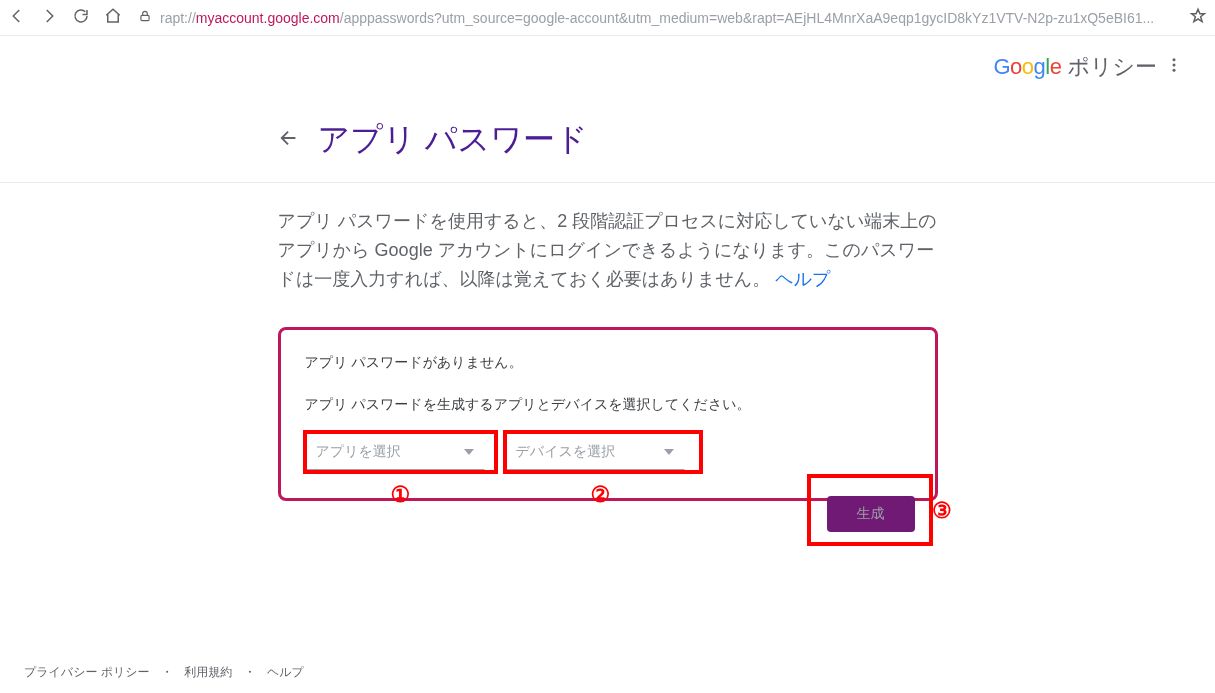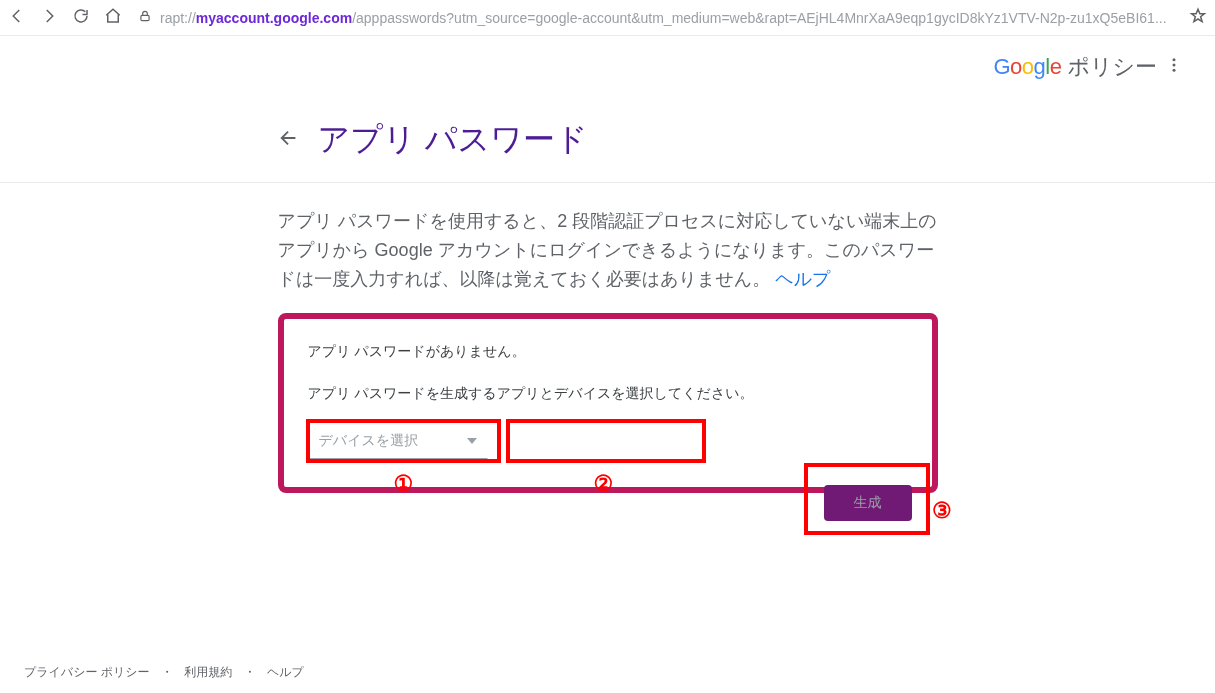--- a/index.html
+++ b/index.html
@@ -4,21 +4,21 @@
   <style>
     * { box-sizing: border-box; margin: 0; padding: 0; }
     body { font-family: 'Helvetica Neue', Arial, sans-serif; background: #fff; color: #202124; width: 1215px; height: 693px; position: relative; overflow: hidden; }
 
     
     .browser-bar { height: 36px; display: flex; align-items: center; padding: 0 8px; gap: 10px; border-bottom: 1px solid #e8eaed; }
     .nav-icons { display: flex; gap: 14px; align-items: center; }
     .nav-icon svg { width: 18px; height: 18px; fill: none; stroke: #5f6368; stroke-width: 2; }
     .lock svg { width: 14px; height: 14px; stroke: #5f6368; fill: none; stroke-width: 2; }
     .url-bar { flex: 1; display: flex; align-items: center; gap: 8px; font-size: 14px; color: #202124; padding-left: 6px; }
-    .url-host { color: #6d28d9; font-weight: bold; }
+    .url-host { color: #be185d; }
     .url-path { color: #9aa0a6; }
     .url-prefix { color: #9aa0a6; }
     .star svg { width: 18px; height: 18px; fill: none; stroke: #5f6368; stroke-width: 2; }
 
     
     .page-header { display: flex; align-items: center; justify-content: flex-end; padding: 12px 24px; }
     .logo-wrap { display: flex; align-items: baseline; gap: 4px; }
     .google-logo { font-size: 22px; font-weight: 500; letter-spacing: -0.5px; }
     .g-b { color:#4285F4; } .g-r { color:#EA4335; } .g-y { color:#FBBC05; } .g-g { color:#34A853; }
     .logo-sub { font-size: 22px; color: #5f6368; font-weight: 400; margin-left: 2px; }
@@ -30,21 +30,21 @@
     .back-arrow svg { width: 22px; height: 22px; stroke: #5f6368; fill: none; stroke-width: 2; }
     .page-title { font-size: 32px; color: #4c1d95; font-weight: 400; text-align: center; }
 
     .divider { height: 1px; background: #e8eaed; margin-top: 20px; }
 
     
     .content { max-width: 660px; margin: 24px auto 0; }
     .desc { font-size: 18px; color: #5f6368; line-height: 1.6; }
     .desc a { color: #1a73e8; text-decoration: none; }
 
-    .card { border: 6px solid #be185d; border-radius: 8px; margin-top: 20px; padding: 24px 24px 28px; position: relative; }
+    .card { border: 3px solid #be185d; border-radius: 8px; margin-top: 34px; padding: 24px 24px 28px; position: relative; }
     .card-line1 { font-size: 14px; color: #3c4043; }
     .card-line2 { font-size: 14px; color: #3c4043; margin-top: 24px; }
 
     .selectors { display: flex; gap: 20px; margin-top: 20px; }
     .select-box { position: relative; }
     .select { width: 180px; height: 36px; border: 1px solid #fff0; display: flex; align-items: center; justify-content: space-between; padding: 0 10px; color: #9aa0a6; font-size: 14px; border-bottom: 1px solid #9aa0a6; }
     .caret svg { width: 10px; height: 10px; fill: #9aa0a6; }
 
     .annot-box { position: absolute; border: 4px solid #ff0000; pointer-events: none; }
     .annot-1 { left: 22px; top: 100px; width: 195px; height: 44px; }
@@ -119,20 +119,28 @@
     <span>アプリ パスワードを使用すると、2 段階認証プロセスに対応していない端末上のアプリから Google アカウントにログインできるようになります。このパスワードは一度入力すれば、以降は覚えておく必要はありません。 </span><a href="#">ヘルプ</a>
   </p>
 
   <div class="card">
     <div class="card-line1">アプリ パスワードがありません。</div>
     <div class="card-line2">アプリ パスワードを生成するアプリとデバイスを選択してください。</div>
 
     <div class="selectors">
       <div class="select-box">
         <div class="select">
+          <span>アプリを選択</span>
+          <span class="caret"><svg viewBox="0 0 10 10">
+                <path d="M0 2l5 6 5-6z"></path>
+              </svg></span>
+        </div>
+      </div>
+      <div class="select-box">
+        <div class="select">
           <span>デバイスを選択</span>
           <span class="caret"><svg viewBox="0 0 10 10">
                 <path d="M0 2l5 6 5-6z"></path>
               </svg></span>
         </div>
       </div>
     </div>
 
     <button class="gen-btn">生成</button>
 

